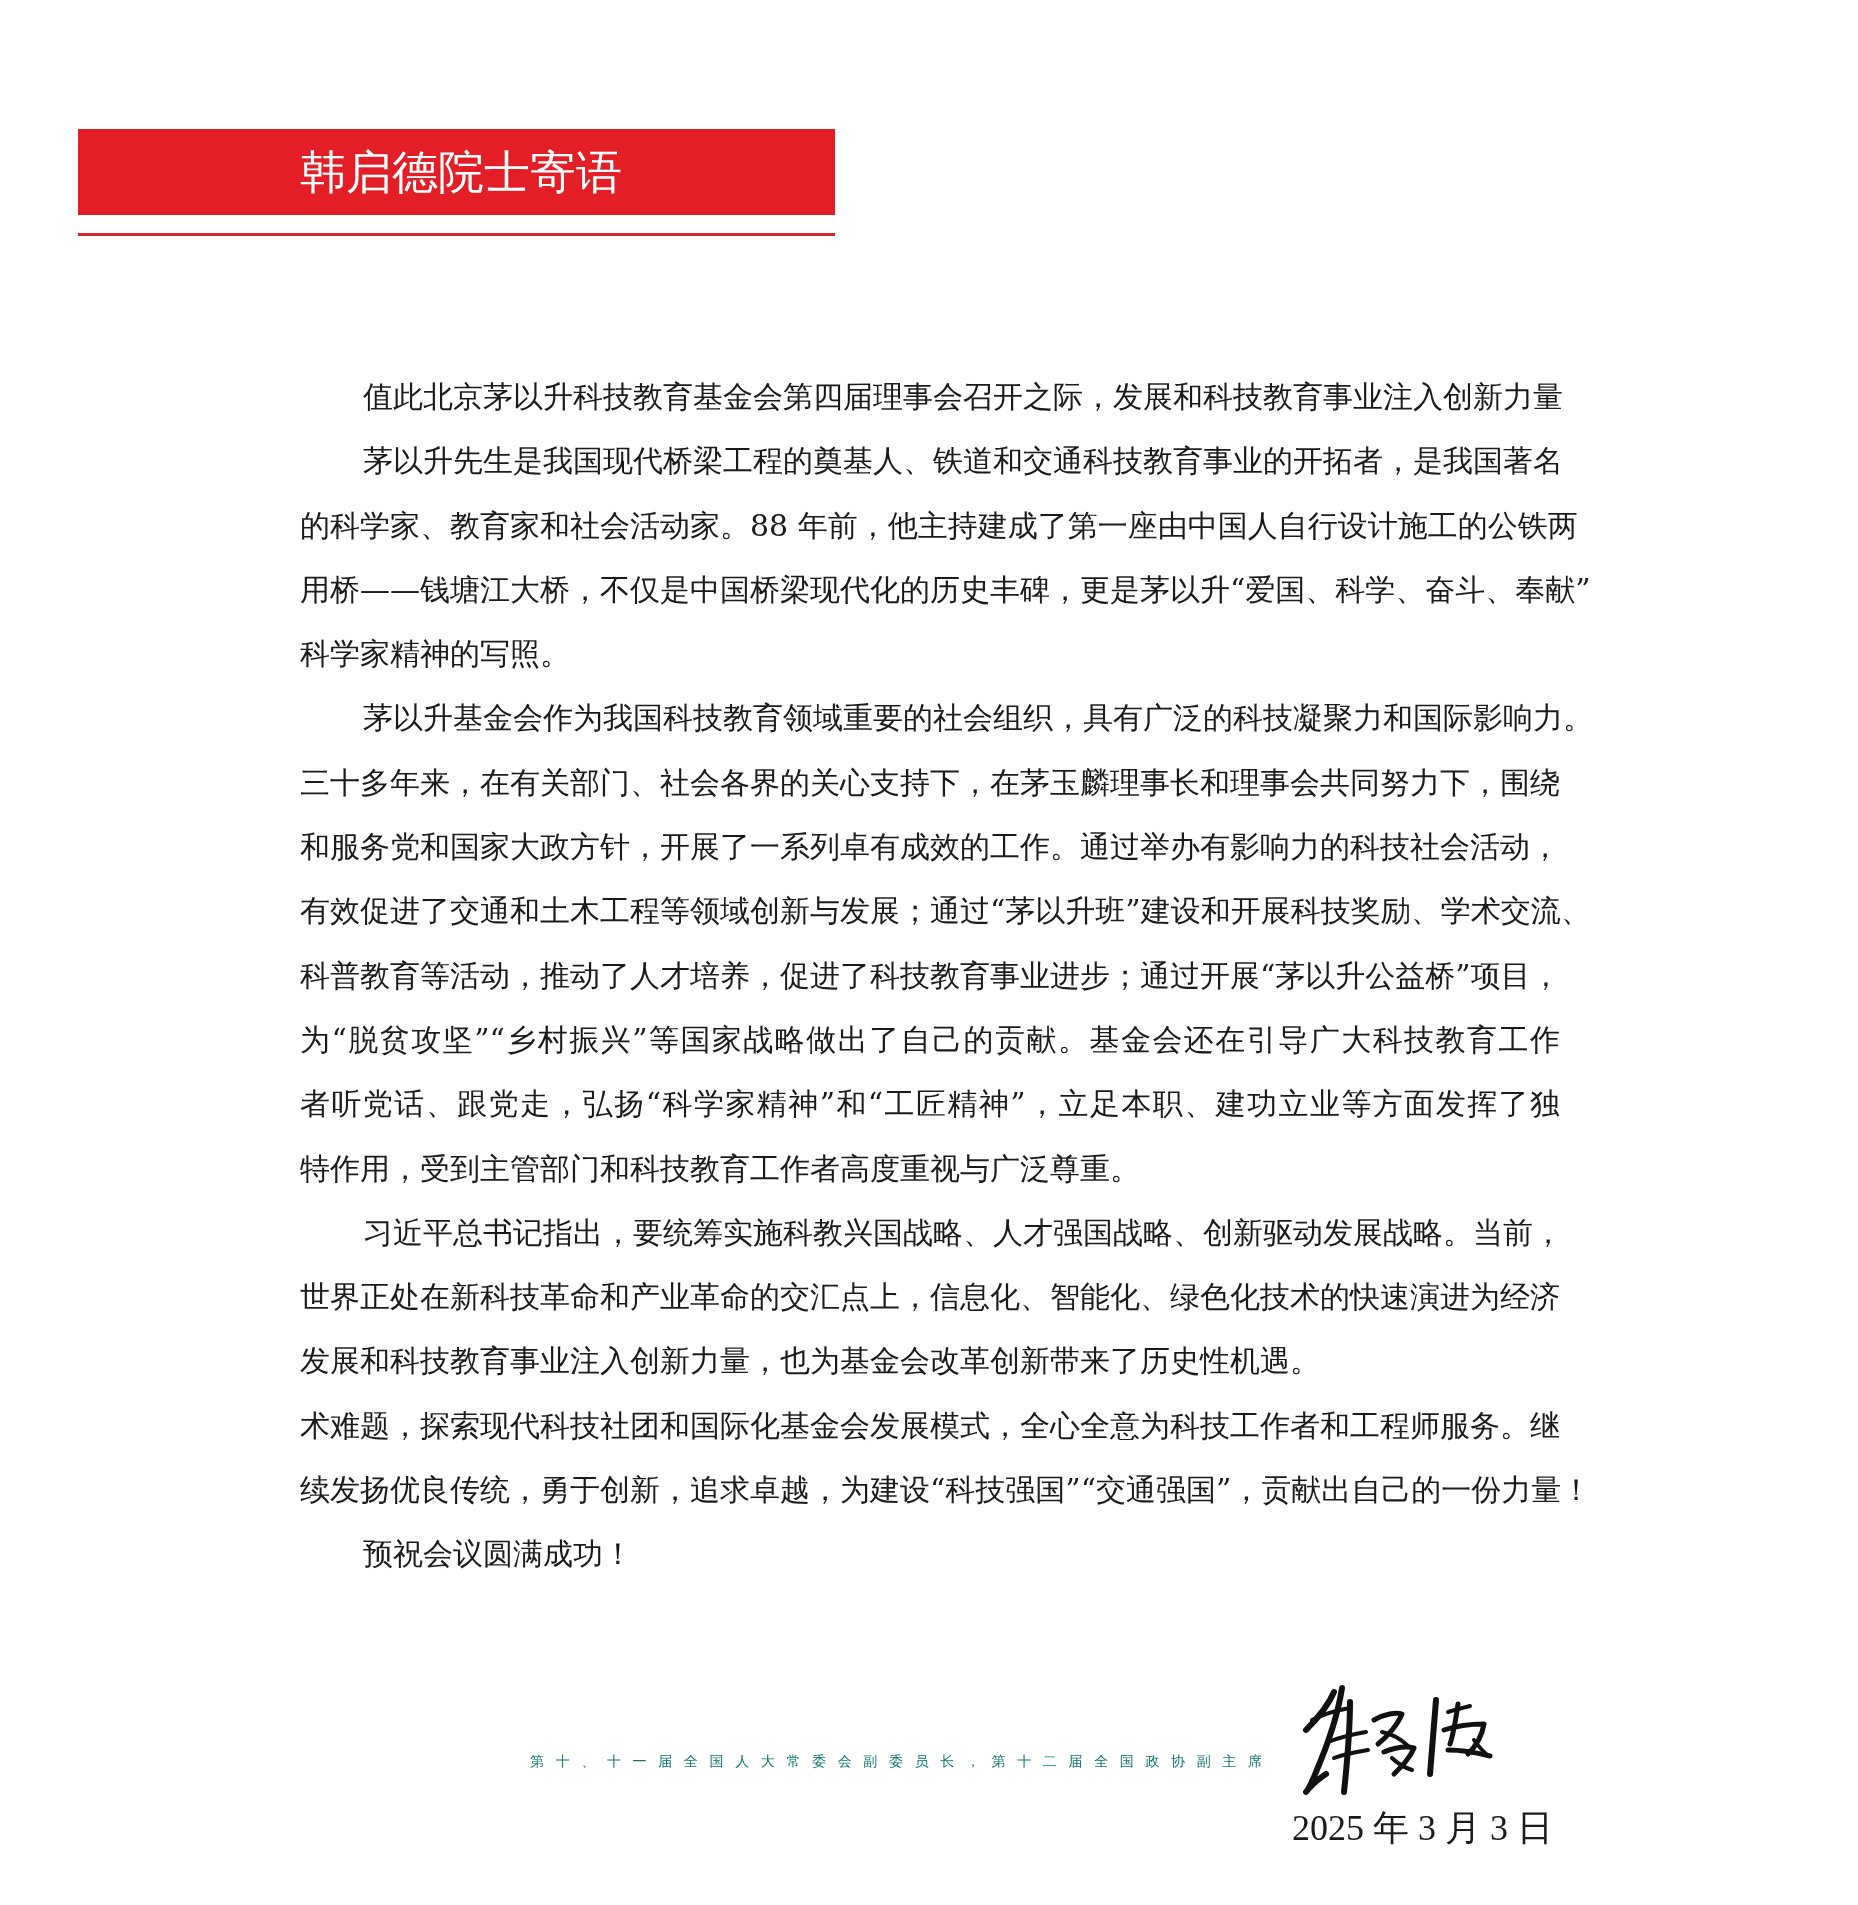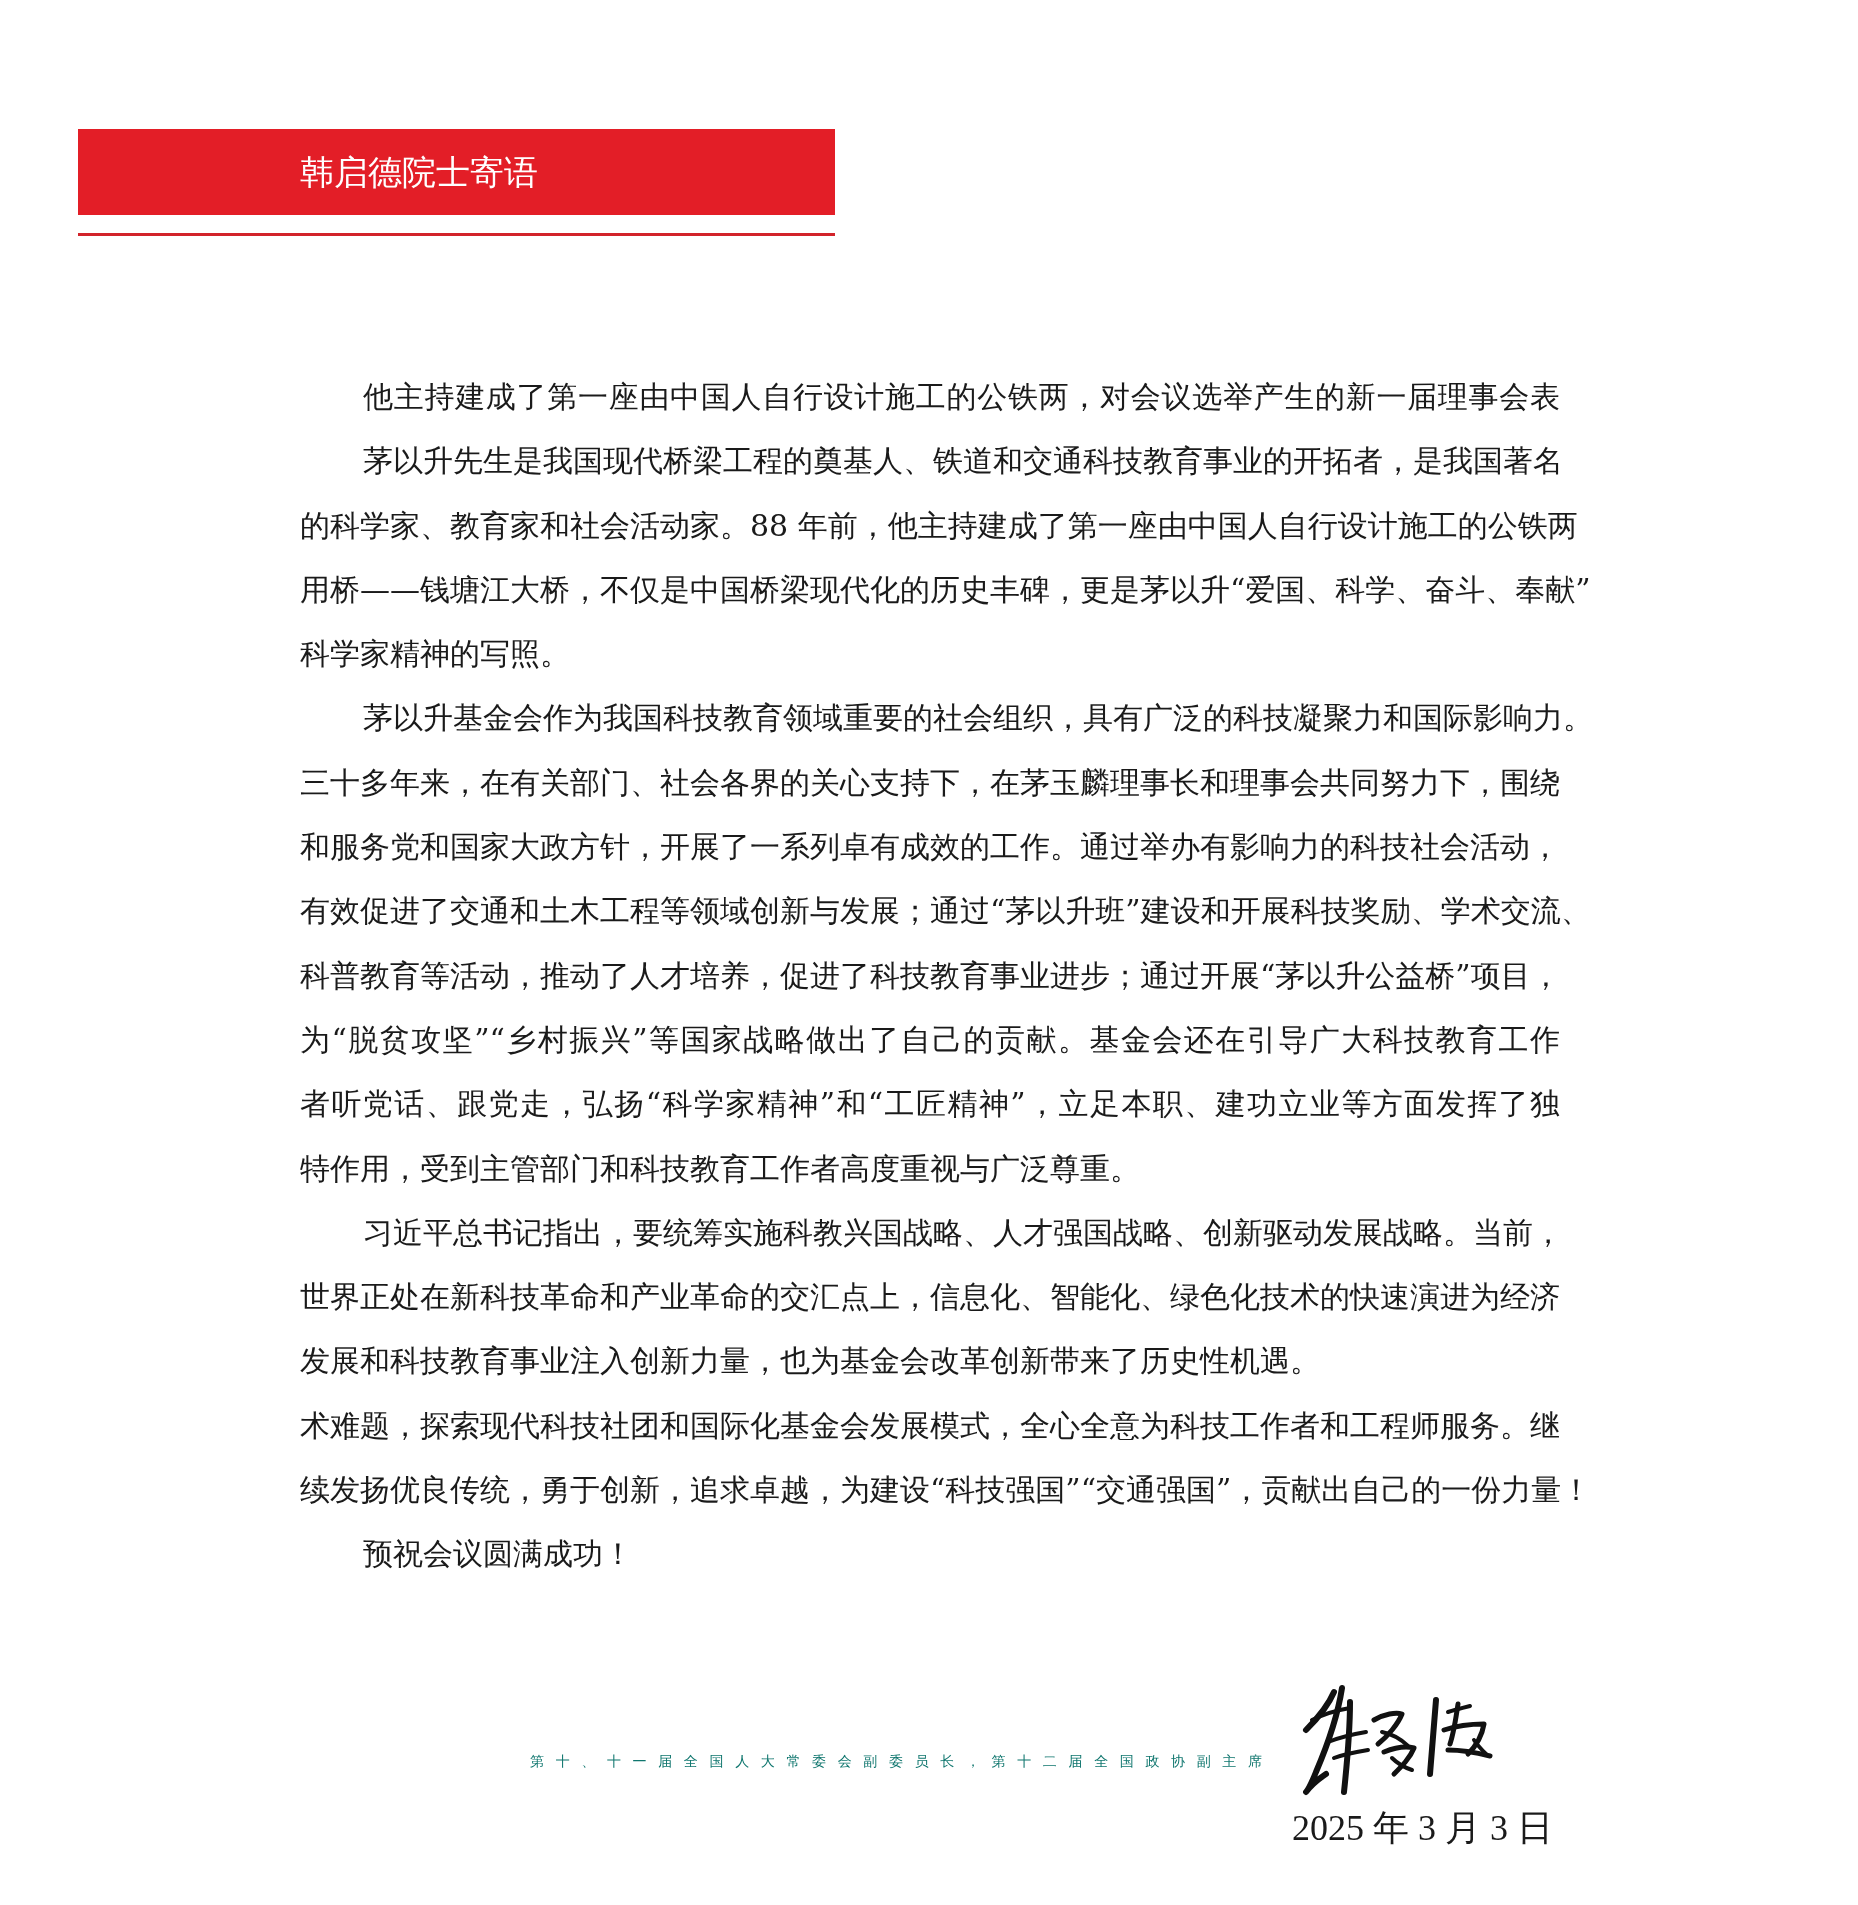--- a/index.html
+++ b/index.html
@@ -23,21 +23,21 @@
     height: 86px;
     background: #e31e27;
   }
   .header-title {
     position: absolute;
     left: 222px;
     top: 0;
     height: 86px;
     line-height: 86px;
     font-family: "DejaVu Sans", "Liberation Sans", sans-serif;
-    font-size: 34px;
+    font-size: 46px;
     color: #ffffff;
     letter-spacing: 0px;
     white-space: nowrap;
   }
   .header-rule {
     position: absolute;
     left: 78px;
     top: 233px;
     width: 757px;
     height: 3px;
@@ -98,21 +98,21 @@
 </head>
 <body>
 
 <div class="header-bar">
   <div class="header-title">韩启德院士寄语</div>
 </div>
 <div class="header-rule"></div>
 
 <div class="body-text">
 
-  <div class="line indent">他主持建成了第一座由中国人自行设计施工的公铁两，对会议选举产生的新一届理事会表</div>
+  <div class="line indent">值此北京茅以升科技教育基金会第四届理事会召开之际，发展和科技教育事业注入创新力量</div>
 
   <div class="line indent">茅以升先生是我国现代桥梁工程的奠基人、铁道和交通科技教育事业的开拓者，是我国著名</div>
   <div class="line">的科学家、教育家和社会活动家。88 年前，他主持建成了第一座由中国人自行设计施工的公铁两</div>
   <div class="line">用桥——钱塘江大桥，不仅是中国桥梁现代化的历史丰碑，更是茅以升“爱国、科学、奋斗、奉献”</div>
   <div class="line last">科学家精神的写照。</div>
 
   <div class="line indent">茅以升基金会作为我国科技教育领域重要的社会组织，具有广泛的科技凝聚力和国际影响力。</div>
   <div class="line">三十多年来，在有关部门、社会各界的关心支持下，在茅玉麟理事长和理事会共同努力下，围绕</div>
   <div class="line">和服务党和国家大政方针，开展了一系列卓有成效的工作。通过举办有影响力的科技社会活动，</div>
   <div class="line">有效促进了交通和土木工程等领域创新与发展；通过“茅以升班”建设和开展科技奖励、学术交流、</div>

